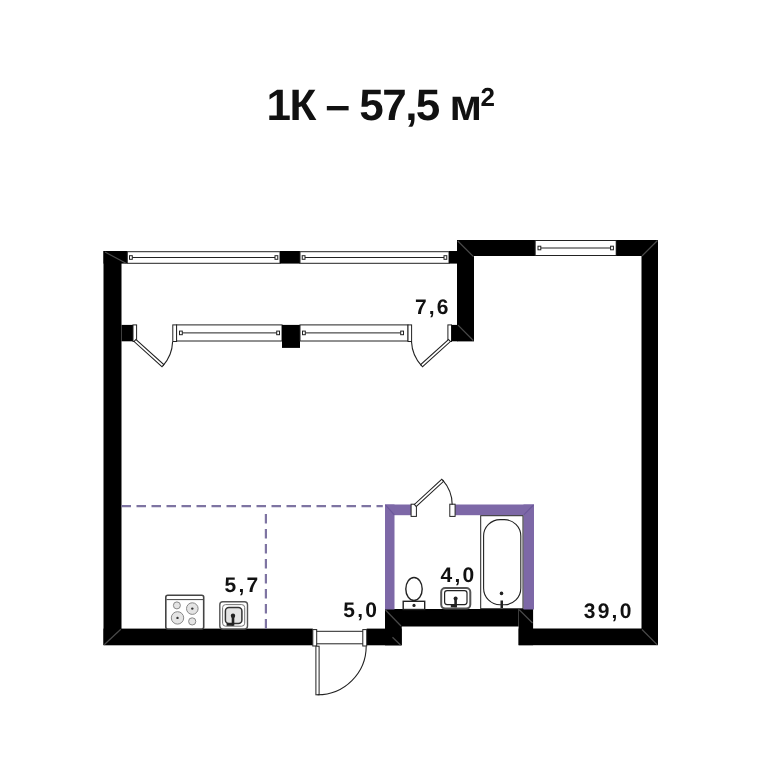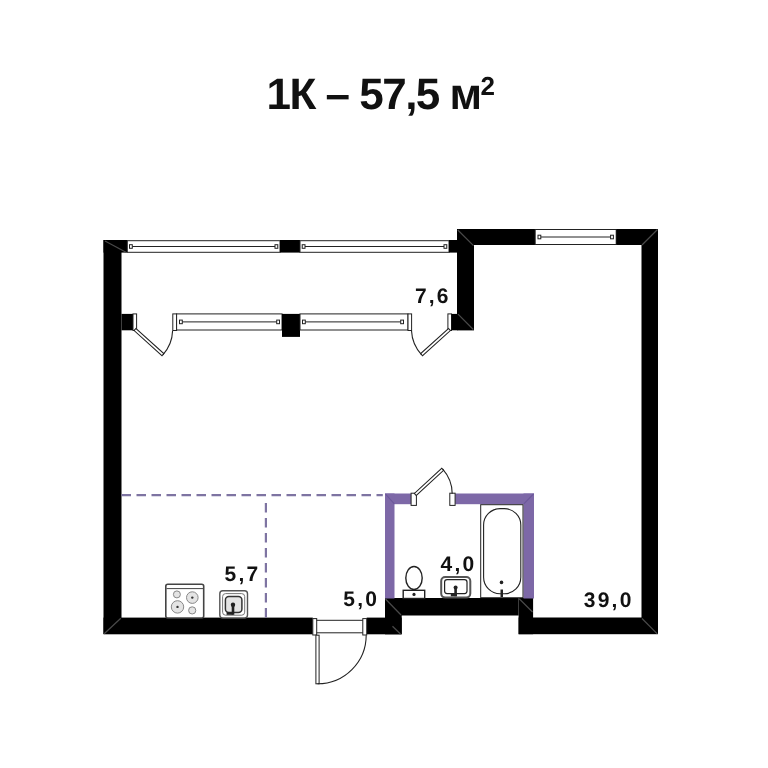--- a/index.html
+++ b/index.html
@@ -1,16 +1,16 @@
 <!DOCTYPE html>
 <html><head>
 <meta charset="utf-8">
 <style>
   html,body{margin:0;padding:0;background:#fff;}
-  .page{width:768px;height:740px;position:relative;font-family:"Liberation Sans",sans-serif;}
+  .page{width:768px;height:740px;position:relative;font-family:"Liberation Sans",sans-serif;margin-top:11px;}
   svg{display:block;}
   text{font-family:"Liberation Sans",sans-serif;font-weight:bold;fill:#111;text-rendering:geometricPrecision;}
 </style>
 </head>
 <body>
 <div class="page">
 <svg width="768" height="768" viewBox="0 0 768 768">
 <rect x="0" y="0" width="768" height="768" fill="#ffffff"></rect>
 
 <text x="380" y="109" font-size="44" text-anchor="middle" letter-spacing="-1.5">1К – 57,5 м<tspan font-size="26" dy="-14">2</tspan></text>

